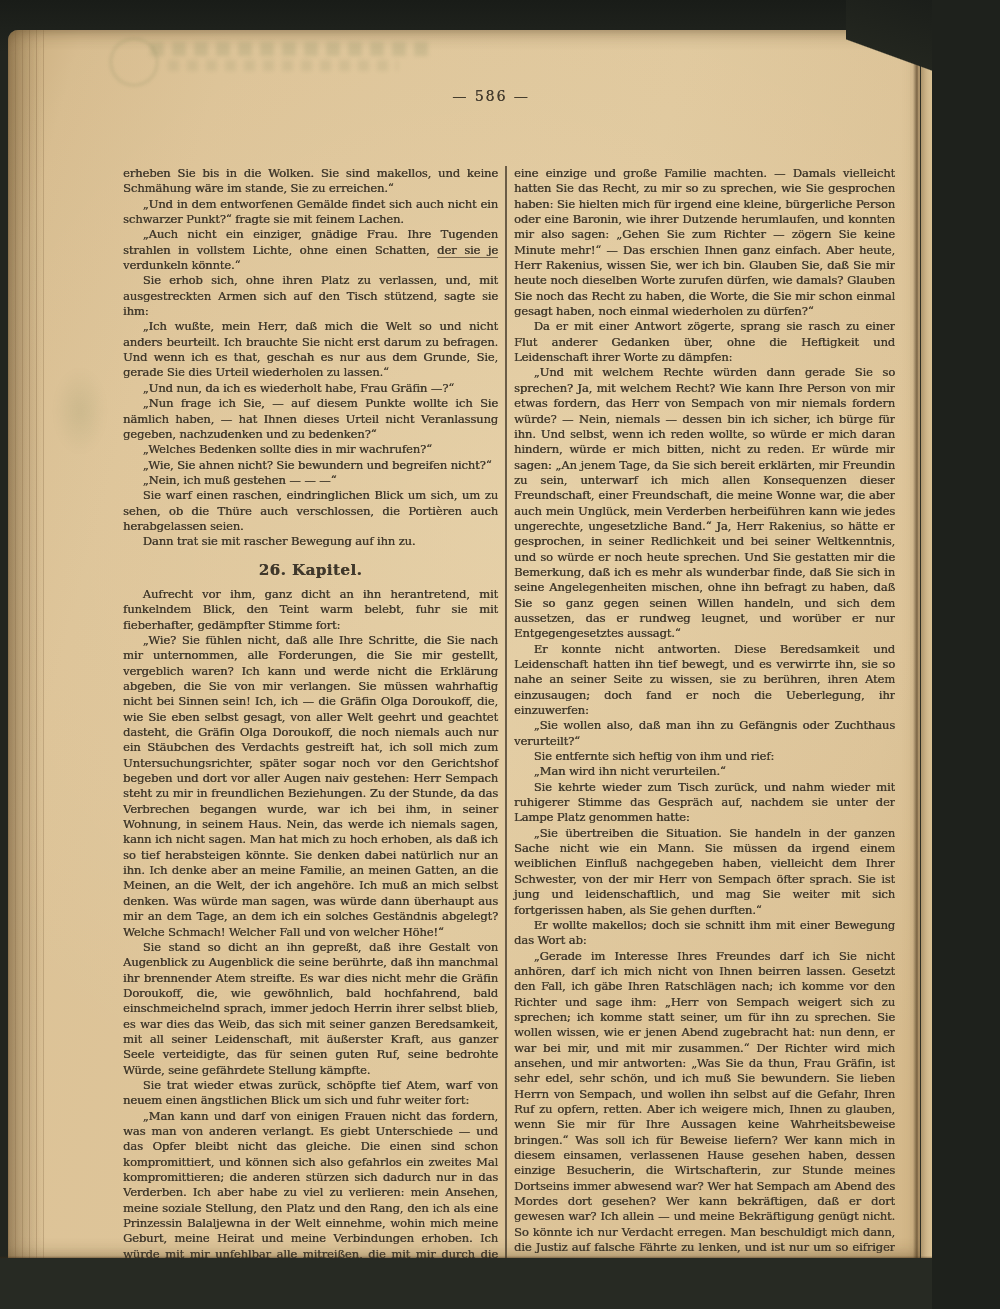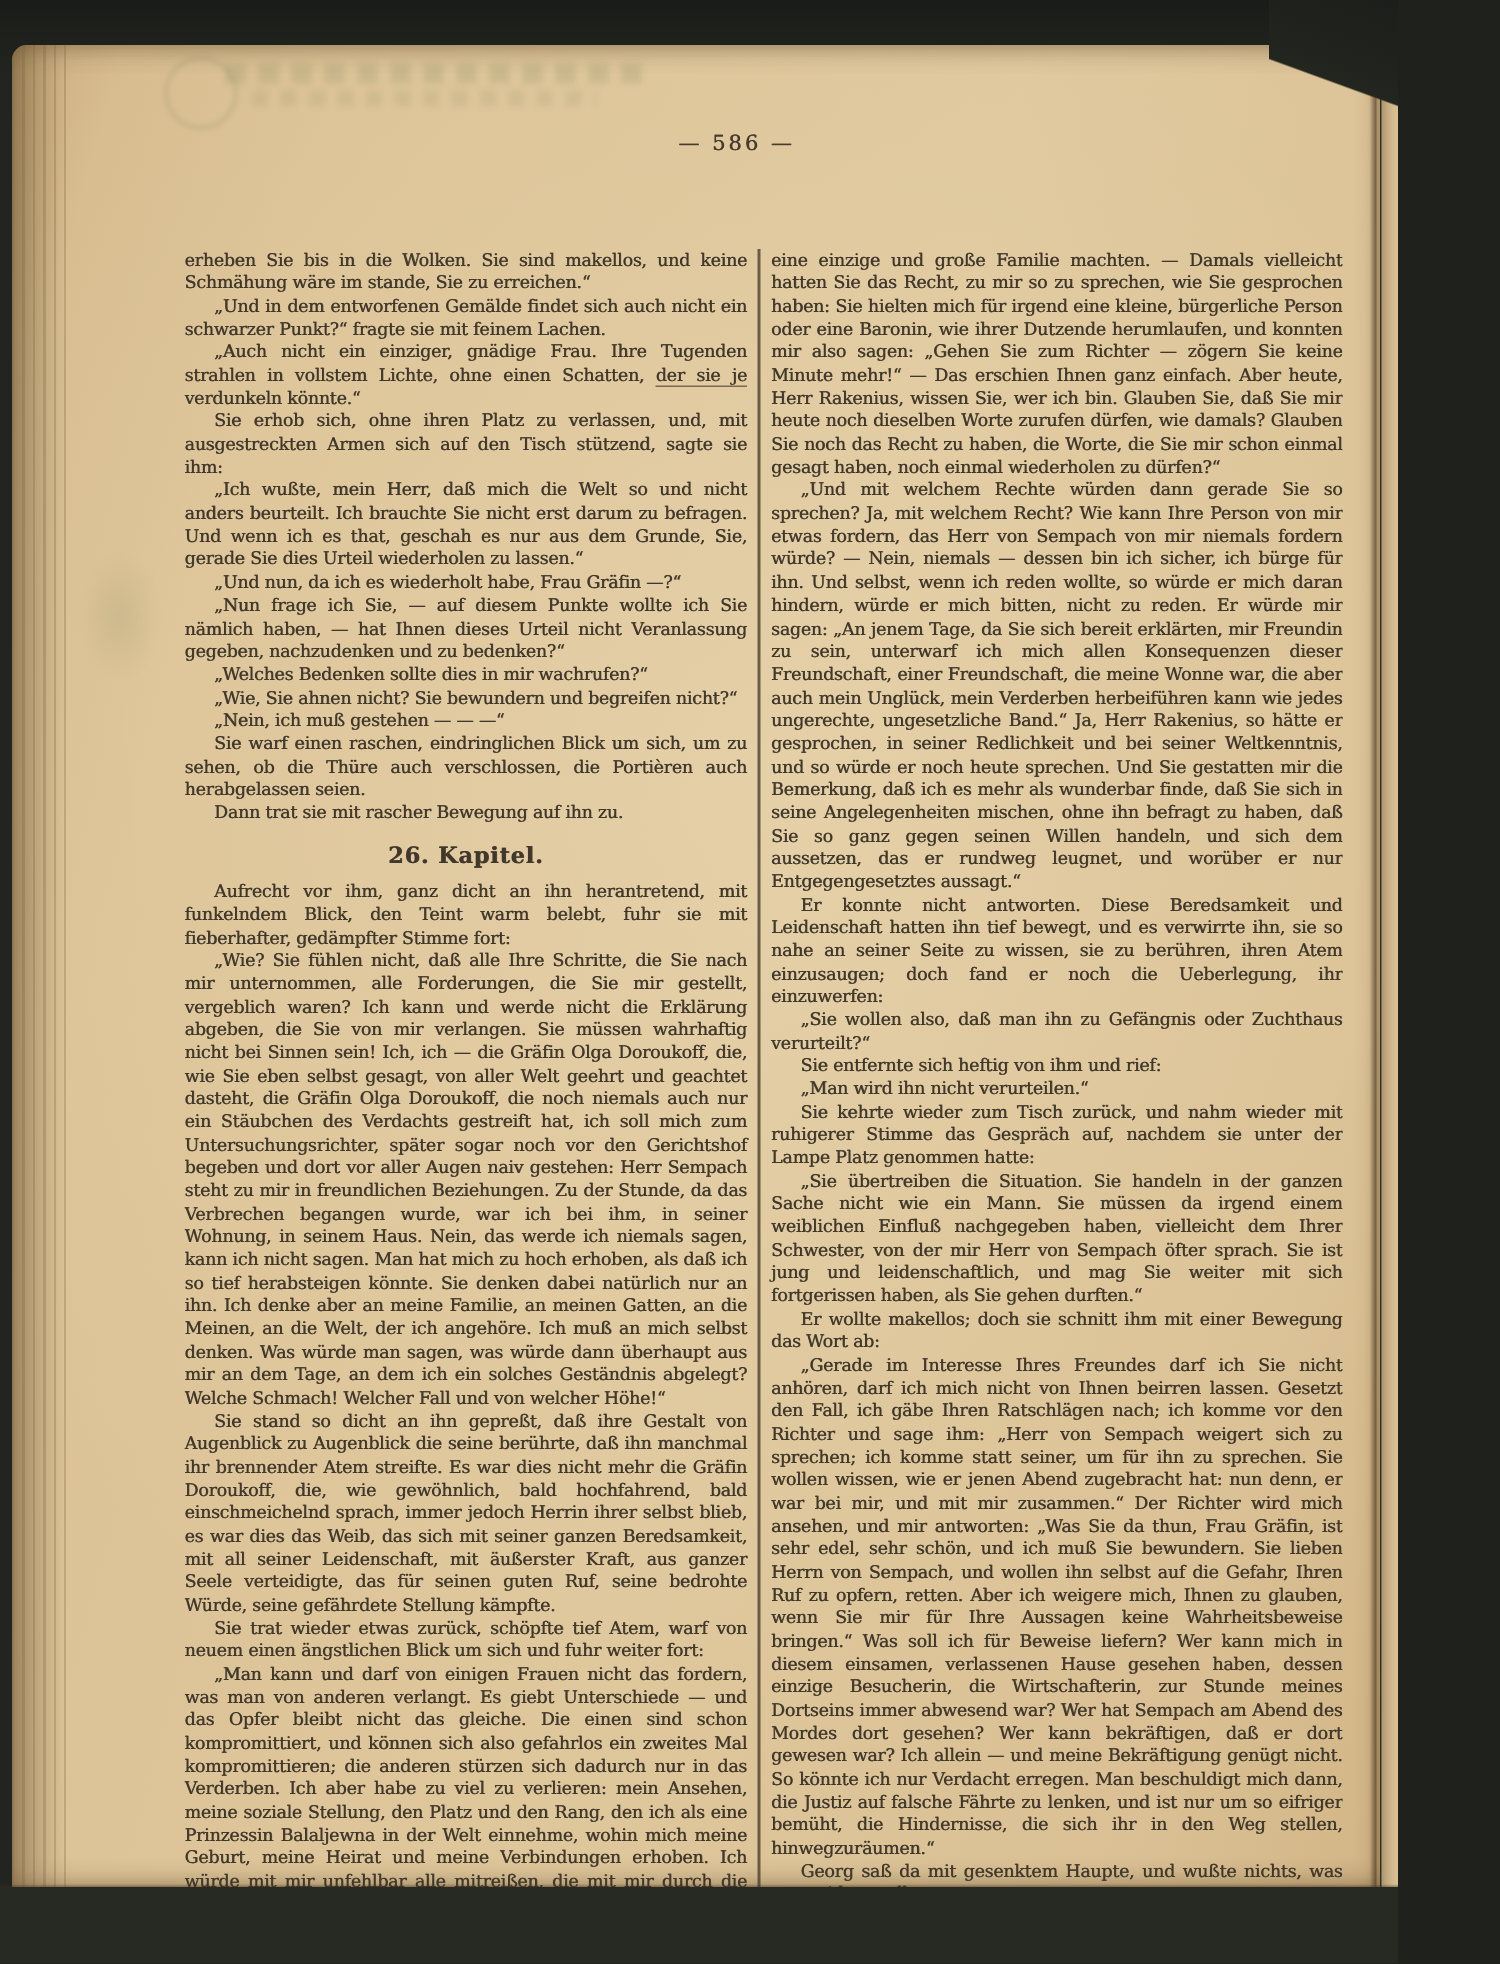--- a/index.html
+++ b/index.html
@@ -97,20 +97,21 @@
           <h3>26. Kapitel.</h3>
           <p>Aufrecht vor ihm, ganz dicht an ihn herantretend, mit funkelndem Blick, den Teint warm belebt, fuhr sie mit fieberhafter, gedämpfter Stimme fort:</p>
           <p>„Wie? Sie fühlen nicht, daß alle Ihre Schritte, die Sie nach mir unternommen, alle Forderungen, die Sie mir gestellt, vergeblich waren? Ich kann und werde nicht die Erklärung abgeben, die Sie von mir verlangen. Sie müssen wahrhaftig nicht bei Sinnen sein! Ich, ich — die Gräfin Olga Doroukoff, die, wie Sie eben selbst gesagt, von aller Welt geehrt und geachtet dasteht, die Gräfin Olga Doroukoff, die noch niemals auch nur ein Stäubchen des Verdachts gestreift hat, ich soll mich zum Untersuchungsrichter, später sogar noch vor den Gerichtshof begeben und dort vor aller Augen naiv gestehen: Herr Sempach steht zu mir in freundlichen Beziehungen. Zu der Stunde, da das Verbrechen begangen wurde, war ich bei ihm, in seiner Wohnung, in seinem Haus. Nein, das werde ich niemals sagen, kann ich nicht sagen. Man hat mich zu hoch erhoben, als daß ich so tief herabsteigen könnte. Sie denken dabei natürlich nur an ihn. Ich denke aber an meine Familie, an meinen Gatten, an die Meinen, an die Welt, der ich angehöre. Ich muß an mich selbst denken. Was würde man sagen, was würde dann überhaupt aus mir an dem Tage, an dem ich ein solches Geständnis abgelegt? Welche Schmach! Welcher Fall und von welcher Höhe!“</p>
           <p>Sie stand so dicht an ihn gepreßt, daß ihre Gestalt von Augenblick zu Augenblick die seine berührte, daß ihn manchmal ihr brennender Atem streifte. Es war dies nicht mehr die Gräfin Doroukoff, die, wie gewöhnlich, bald hochfahrend, bald einschmeichelnd sprach, immer jedoch Herrin ihrer selbst blieb, es war dies das Weib, das sich mit seiner ganzen Beredsamkeit, mit all seiner Leidenschaft, mit äußerster Kraft, aus ganzer Seele verteidigte, das für seinen guten Ruf, seine bedrohte Würde, seine gefährdete Stellung kämpfte.</p>
           <p>Sie trat wieder etwas zurück, schöpfte tief Atem, warf von neuem einen ängstlichen Blick um sich und fuhr weiter fort:</p>
           <p>„Man kann und darf von einigen Frauen nicht das fordern, was man von anderen verlangt. Es giebt Unterschiede — und das Opfer bleibt nicht das gleiche. Die einen sind schon kompromittiert, und können sich also gefahrlos ein zweites Mal kompromittieren; die anderen stürzen sich dadurch nur in das Verderben. Ich aber habe zu viel zu verlieren: mein Ansehen, meine soziale Stellung, den Platz und den Rang, den ich als eine Prinzessin Balaljewna in der Welt einnehme, wohin mich meine Geburt, meine Heirat und meine Verbindungen erhoben. Ich würde mit mir unfehlbar alle mitreißen, die mit mir durch die Bande des Blutes verkettet sind und durch jene Bande, die aus allen Menschen meiner Kaste</p>
         </div>
       <div class="divider"></div>
       <div class="col right" id="col-right">
           <p class="noindent">eine einzige und große Familie machten. — Damals vielleicht hatten Sie das Recht, zu mir so zu sprechen, wie Sie gesprochen haben: Sie hielten mich für irgend eine kleine, bürgerliche Person oder eine Baronin, wie ihrer Dutzende herumlaufen, und konnten mir also sagen: „Gehen Sie zum Richter — zögern Sie keine Minute mehr!“ — Das erschien Ihnen ganz einfach. Aber heute, Herr Rakenius, wissen Sie, wer ich bin. Glauben Sie, daß Sie mir heute noch dieselben Worte zurufen dürfen, wie damals? Glauben Sie noch das Recht zu haben, die Worte, die Sie mir schon einmal gesagt haben, noch einmal wiederholen zu dürfen?“</p>
+          <p>Da er mit einer Antwort zögerte, sprang sie rasch zu einer Flut anderer Gedanken über, ohne die Heftigkeit und Leidenschaft ihrer Worte zu dämpfen:</p>
           <p>„Und mit welchem Rechte würden dann gerade Sie so sprechen? Ja, mit welchem Recht? Wie kann Ihre Person von mir etwas fordern, das Herr von Sempach von mir niemals fordern würde? — Nein, niemals — dessen bin ich sicher, ich bürge für ihn. Und selbst, wenn ich reden wollte, so würde er mich daran hindern, würde er mich bitten, nicht zu reden. Er würde mir sagen: „An jenem Tage, da Sie sich bereit erklärten, mir Freundin zu sein, unterwarf ich mich allen Konsequenzen dieser Freundschaft, einer Freundschaft, die meine Wonne war, die aber auch mein Unglück, mein Verderben herbeiführen kann wie jedes ungerechte, ungesetzliche Band.“ Ja, Herr Rakenius, so hätte er gesprochen, in seiner Redlichkeit und bei seiner Weltkenntnis, und so würde er noch heute sprechen. Und Sie gestatten mir die Bemerkung, daß ich es mehr als wunderbar finde, daß Sie sich in seine Angelegenheiten mischen, ohne ihn befragt zu haben, daß Sie so ganz gegen seinen Willen handeln, und sich dem aussetzen, das er rundweg leugnet, und worüber er nur Entgegengesetztes aussagt.“</p>
           <p>Er konnte nicht antworten. Diese Beredsamkeit und Leidenschaft hatten ihn tief bewegt, und es verwirrte ihn, sie so nahe an seiner Seite zu wissen, sie zu berühren, ihren Atem einzusaugen; doch fand er noch die Ueberlegung, ihr einzuwerfen:</p>
           <p>„Sie wollen also, daß man ihn zu Gefängnis oder Zuchthaus verurteilt?“</p>
           <p>Sie entfernte sich heftig von ihm und rief:</p>
           <p>„Man wird ihn nicht verurteilen.“</p>
           <p>Sie kehrte wieder zum Tisch zurück, und nahm wieder mit ruhigerer Stimme das Gespräch auf, nachdem sie unter der Lampe Platz genommen hatte:</p>
           <p>„Sie übertreiben die Situation. Sie handeln in der ganzen Sache nicht wie ein Mann. Sie müssen da irgend einem weiblichen Einfluß nachgegeben haben, vielleicht dem Ihrer Schwester, von der mir Herr von Sempach öfter sprach. Sie ist jung und leidenschaftlich, und mag Sie weiter mit sich fortgerissen haben, als Sie gehen durften.“</p>
           <p>Er wollte makellos; doch sie schnitt ihm mit einer Bewegung das Wort ab:</p>
           <p>„Gerade im Interesse Ihres Freundes darf ich Sie nicht anhören, darf ich mich nicht von Ihnen beirren lassen. Gesetzt den Fall, ich gäbe Ihren Ratschlägen nach; ich komme vor den Richter und sage ihm: „Herr von Sempach weigert sich zu sprechen; ich komme statt seiner, um für ihn zu sprechen. Sie wollen wissen, wie er jenen Abend zugebracht hat: nun denn, er war bei mir, und mit mir zusammen.“ Der Richter wird mich ansehen, und mir antworten: „Was Sie da thun, Frau Gräfin, ist sehr edel, sehr schön, und ich muß Sie bewundern. Sie lieben Herrn von Sempach, und wollen ihn selbst auf die Gefahr, Ihren Ruf zu opfern, retten. Aber ich weigere mich, Ihnen zu glauben, wenn Sie mir für Ihre Aussagen keine Wahrheitsbeweise bringen.“ Was soll ich für Beweise liefern? Wer kann mich in diesem einsamen, verlassenen Hause gesehen haben, dessen einzige Besucherin, die Wirtschafterin, zur Stunde meines Dortseins immer abwesend war? Wer hat Sempach am Abend des Mordes dort gesehen? Wer kann bekräftigen, daß er dort gewesen war? Ich allein — und meine Bekräftigung genügt nicht. So könnte ich nur Verdacht erregen. Man beschuldigt mich dann, die Justiz auf falsche Fährte zu lenken, und ist nur um so eifriger bemüht, die Hindernisse, die sich ihr in den Weg stellen, hinwegzuräumen.“</p>
           <p>Georg saß da mit gesenktem Haupte, und wußte nichts, was er erwidern sollte.</p>

